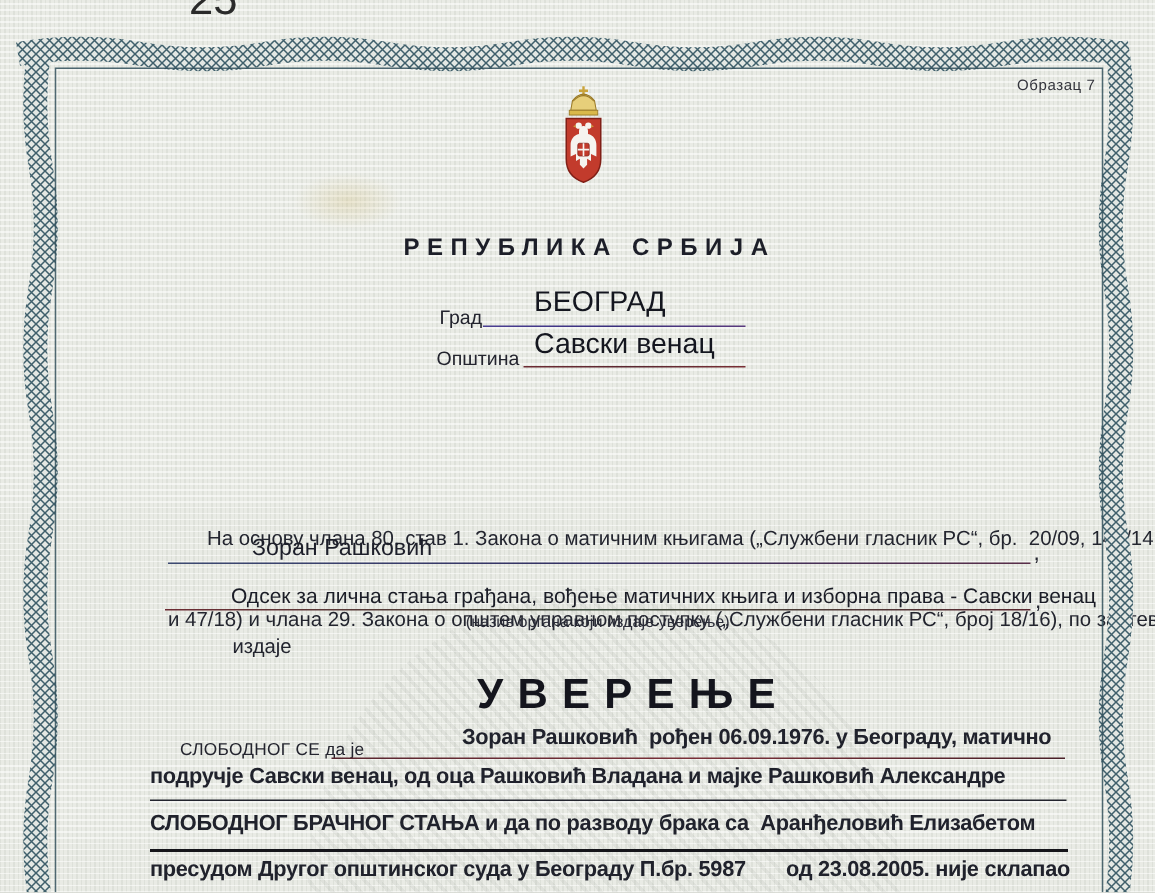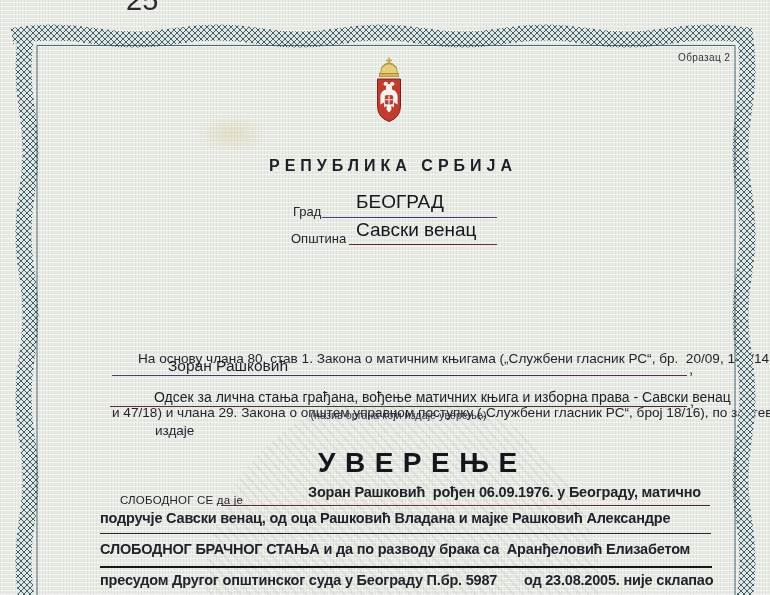--- a/index.html
+++ b/index.html
@@ -74,21 +74,21 @@
       </pattern>
     </defs>
     <path d="M12 36 q41 -7 82 0 t82 0 t82 0 t82 0 t82 0 t82 0 t82 0 t82 0 t82 0" fill="none" stroke="url(#hatch)" stroke-width="16"></path>
     <path d="M27 28 q-7 41 0 82 t0 82 t0 82 t0 82 t0 82 t0 82 t0 82 t0 82" fill="none" stroke="url(#hatch)" stroke-width="16"></path>
     <path d="M744 28 q7 41 0 82 t0 82 t0 82 t0 82 t0 82 t0 82 t0 82 t0 82" fill="none" stroke="url(#hatch)" stroke-width="16"></path>
     <path d="M37 595 V45.5 H735 V595" fill="none" stroke="#33505c" stroke-width="1" opacity="0.85"></path>
   </svg>
 
   <div class="abs page-number content">25</div>
 
-  <div class="abs form-label content">Образац 2</div>
+  <div class="abs form-label content">Образац 7</div>
 
   <svg class="abs coa content" width="46" height="74" viewBox="0 0 46 74">
     <path d="M22.2 1.5 h1.6 v2.2 h2.2 v1.6 h-2.2 v2.2 h-1.6 v-2.2 h-2.2 v-1.6 h2.2 z" fill="#caa43c"></path>
     <path d="M14.5 17.5 l1.2 -6.5 q7.3 -8.5 14.6 0 l1.2 6.5 z" fill="#e7cf7a" stroke="#9a7a28" stroke-width="0.7"></path>
     <path d="M16 11.5 q7 -7.5 14 0" fill="none" stroke="#9a7a28" stroke-width="0.7"></path>
     <rect x="13.5" y="17.5" width="19" height="3.2" fill="#d9b84a" stroke="#9a7a28" stroke-width="0.6"></rect>
     <path d="M11.5 23 h23 v27 q0 11.5 -11.5 15.5 q-11.5 -4 -11.5 -15.5 z" fill="#c23b2c" stroke="#801f16" stroke-width="1"></path>
     <g fill="#f6f4ef">
       <circle cx="19.8" cy="27.8" r="2.1"></circle>
       <circle cx="26.2" cy="27.8" r="2.1"></circle>

